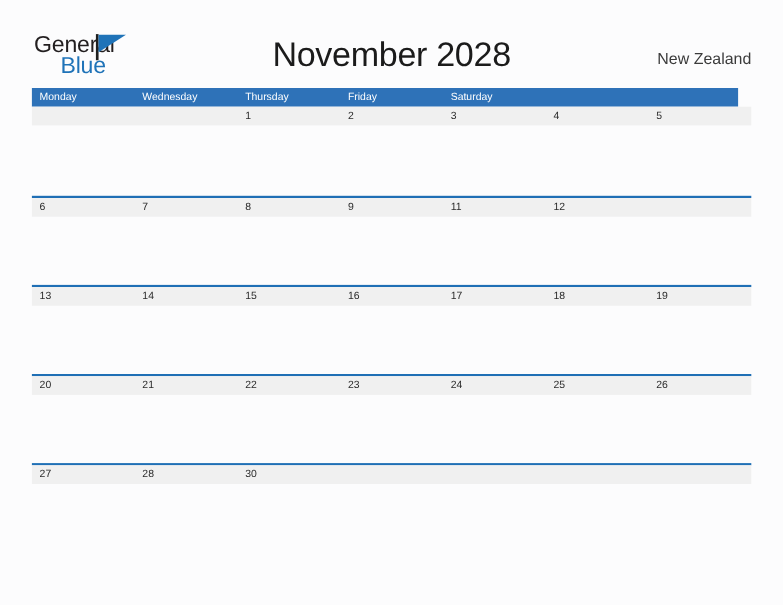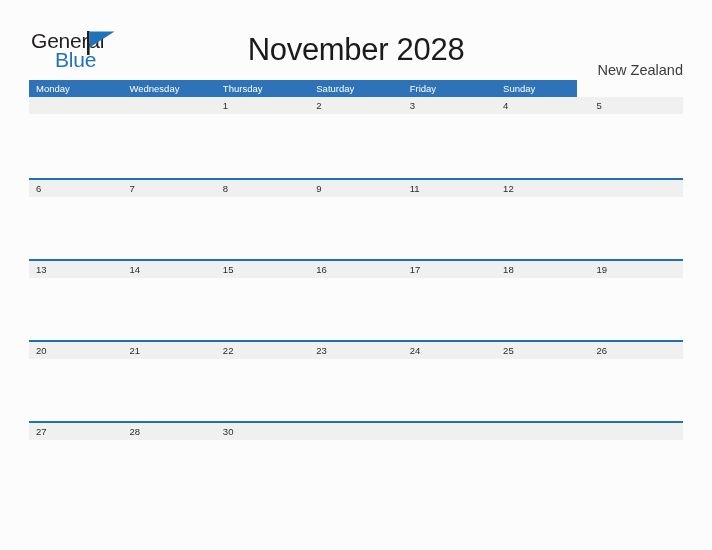--- a/index.html
+++ b/index.html
@@ -80,34 +80,33 @@
   }
 
   #region-label {
     position: absolute;
     right: 29px;
     top: 46px;
     font-size: 14.5px;
     color: #3b3b3b;
     text-align: right;
     font-family: "Liberation Sans", sans-serif;
-    margin-top: 16px;
   }
 
   
   #calendar-grid {
     position: absolute;
     left: 29px;
     top: 80px;
     width: 654px;
   }
 
   #weekday-header {
     display: flex;
-    width: 548px;
+    width: 642px;
     height: 17px;
     background: #2e72b8;
     align-items: center;
   }
   .weekday-cell {
     flex: 0 0 93.43px;
     width: 93.43px;
     height: 17px;
     line-height: 17px;
     color: #ffffff;
@@ -181,23 +180,22 @@
     <div id="region-label">New Zealand</div>
 
   </div>
 
   <div id="calendar-grid">
 
     <div id="weekday-header">
       <div class="weekday-cell">Monday</div>
       <div class="weekday-cell">Wednesday</div>
       <div class="weekday-cell">Thursday</div>
+      <div class="weekday-cell">Friday</div>
       <div class="weekday-cell">Saturday</div>
-      <div class="weekday-cell">Friday</div>
-      <div class="weekday-cell">Sunday</div>
     </div>
 
     <div class="week-row">
       <div class="week-band">
         <div class="day-cell"></div>
         <div class="day-cell"></div>
         <div class="day-cell">1</div>
         <div class="day-cell">2</div>
         <div class="day-cell">3</div>
         <div class="day-cell">4</div>

